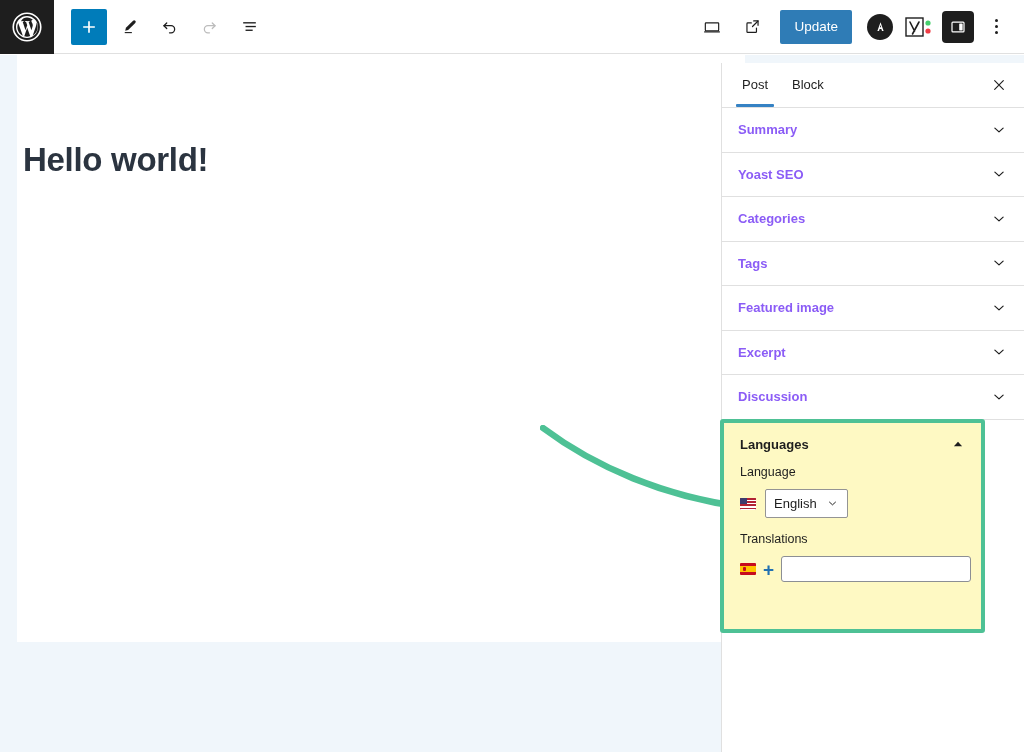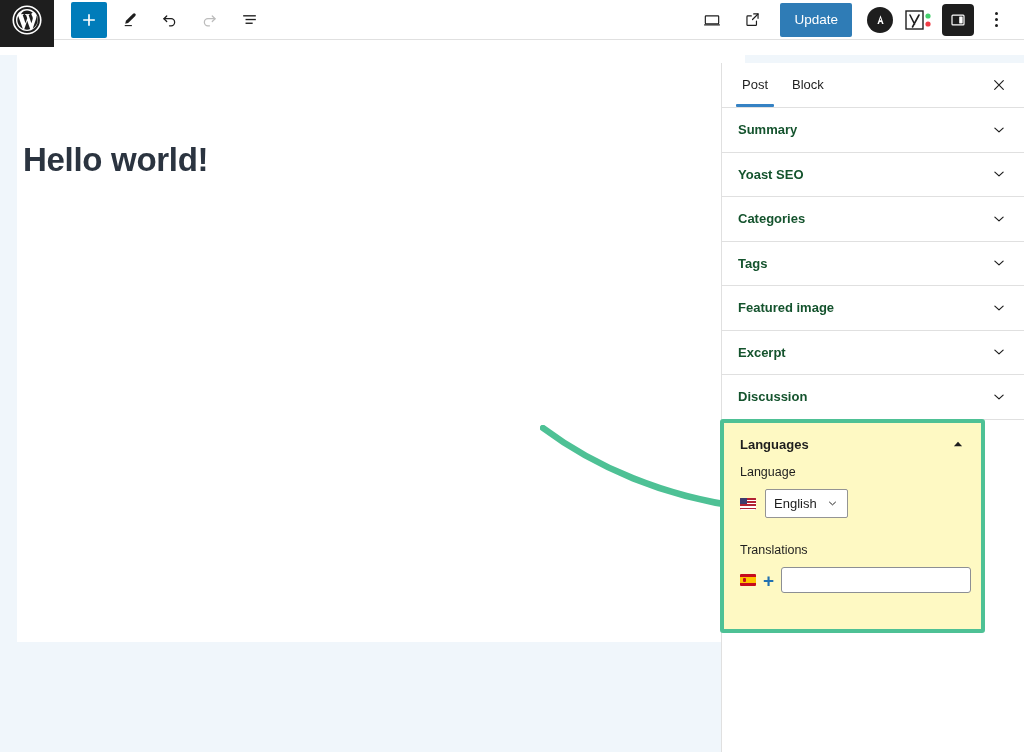--- a/index.html
+++ b/index.html
@@ -7,21 +7,21 @@
     width: 1024px; height: 752px;
     font-family: "Liberation Sans", sans-serif;
     background: #ffffff;
     overflow: hidden;
   }
   .app { position: relative; width: 1024px; height: 752px; }
 
   
   .header {
     position: absolute; top: 0; left: 0;
-    width: 1024px; height: 40px;
+    width: 1024px; height: 54px;
     background: #ffffff;
     border-bottom: 1px solid #e0e0e0;
     display: flex; align-items: center;
   }
   .wp-logo {
     width: 54px; height: 54px;
     background: #1e1e1e;
     display: flex; align-items: center; justify-content: center;
     flex: 0 0 54px;
   }
@@ -127,41 +127,41 @@
   }
 
   .panel-row {
     height: 44.5px;
     display: flex; align-items: center;
     padding: 0 16px;
     border-bottom: 1px solid #e0e0e0;
     cursor: pointer;
     background: #fff;
   }
-  .panel-row .ptitle { font-size: 13px; font-weight: bold; color: #14532d; }
+  .panel-row .ptitle { font-size: 13px; font-weight: bold; color: #8b5cf6; }
   .panel-row .chev { margin-left: auto; color: #1e1e1e; display:flex; }
 
   
   .lang-wrap {
     position: absolute; left: -2px; top: 356px;
     width: 265px; height: 214px;
     border: 4px solid #4ec195;
     border-radius: 3px;
     background: #fef9c3;
     overflow: hidden;
   }
   .lang-head {
     height: 42px; display: flex; align-items: center;
     padding: 0 16px;
   }
   .lang-head .ptitle { font-size: 13px; font-weight: bold; color: #1e1e1e; }
   .lang-head .chev { margin-left: auto; color: #1e1e1e; display:flex; }
   .lang-body { padding: 0 16px 14px 16px; }
   .fieldlabel { font-size: 12.5px; font-weight: normal; color: #1e1e1e; margin-bottom: 10px; }
-  .lang-row { display: flex; align-items: center; gap: 9px; margin-bottom: 25px; }
+  .lang-row { display: flex; align-items: center; gap: 9px; margin-bottom: 14px; }
   .lang-select {
     border: 1px solid #949494; border-radius: 2px;
     height: 29px; min-width: 78px;
     display: flex; align-items: center; gap: 9px;
     padding: 0 8px; font-size: 13px; color: #1e1e1e;
     background: #fff; cursor: pointer;
     font-family: "Liberation Sans", sans-serif;
   }
   .trans-row { display: flex; align-items: center; gap: 7px; }
   .trans-input {

